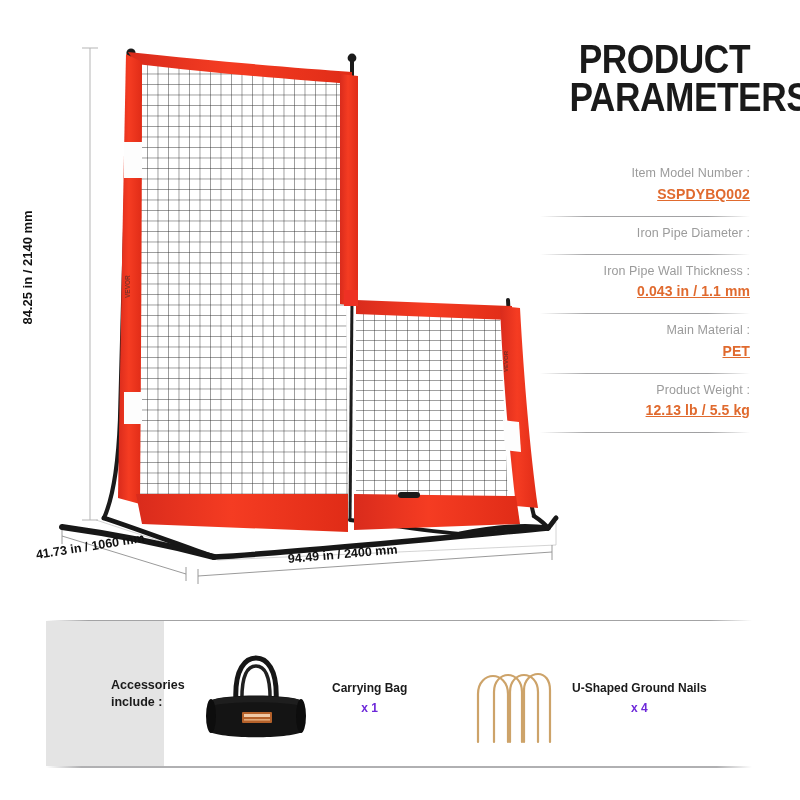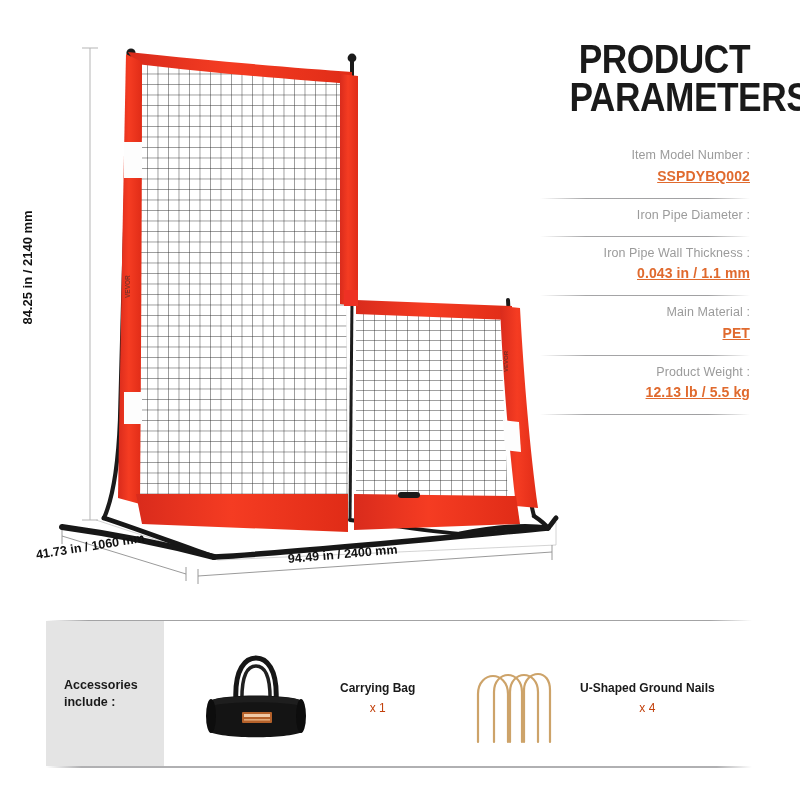--- a/index.html
+++ b/index.html
@@ -22,21 +22,21 @@
     line-height: 0.93;
     letter-spacing: -0.5px;
     color: #1a1a1a;
     text-align: right;
     transform: scaleX(0.86);
     transform-origin: right center;
     white-space: nowrap;
   }
   .title-line { display: block; }
 
-  .spec-list { margin-top: 30px; }
+  .spec-list { margin-top: 48px; }
   .spec-row { padding: 0 0 6px 0; }
   .spec-label {
     display: block;
     font-size: 12.5px;
     color: #9b9b9b;
     letter-spacing: 0.1px;
     line-height: 1.55;
   }
   .spec-value {
     display: block;
@@ -84,31 +84,31 @@
     position: absolute; left: 46px; top: 620px; width: 706px; height: 1px;
     background: linear-gradient(to right, rgba(150,150,152,0) 0%, rgba(140,140,142,0.8) 6%, rgba(140,140,142,0.8) 94%, rgba(150,150,152,0) 100%);
   }
   .acc-divider-bottom {
     position: absolute; left: 46px; top: 766px; width: 706px; height: 2px;
     background: linear-gradient(to right, rgba(150,150,152,0) 0%, rgba(172,172,174,0.95) 5%, rgba(172,172,174,0.95) 95%, rgba(150,150,152,0) 100%);
   }
   .acc-panel {
     position: absolute; left: 46px; top: 621px; width: 118px; height: 145px;
     background: #e4e4e4;
-    display: flex; align-items: center;
+    display: flex; align-items: center; padding-left: 47px;
   }
   .acc-panel-text {
     font-size: 12.5px; font-weight: 700; color: #1a1a1a;
     line-height: 1.35; padding-left: 18px;
   }
   .acc-item { position: absolute; display: flex; align-items: center; }
   .acc-item-img { position: relative; }
-  .acc-item-text { margin-left: 24px; text-align: center; }
+  .acc-item-text { margin-left: 16px; text-align: center; }
   .acc-item-name { font-size: 12px; color: #1a1a1a; font-weight: 600; line-height: 1.5; }
-  .acc-item-qty { font-size: 12px; color: #c2410c; font-weight: 400; margin-top: 4px; }
+  .acc-item-qty { font-size: 12px; color: #6d28d9; font-weight: 700; margin-top: 4px; }
 </style>
 </head>
 <body>
 
 <div id="page">
 
   <div class="product-area">
 
     <svg width="568" height="600" viewBox="0 0 568 600">
       <defs>

